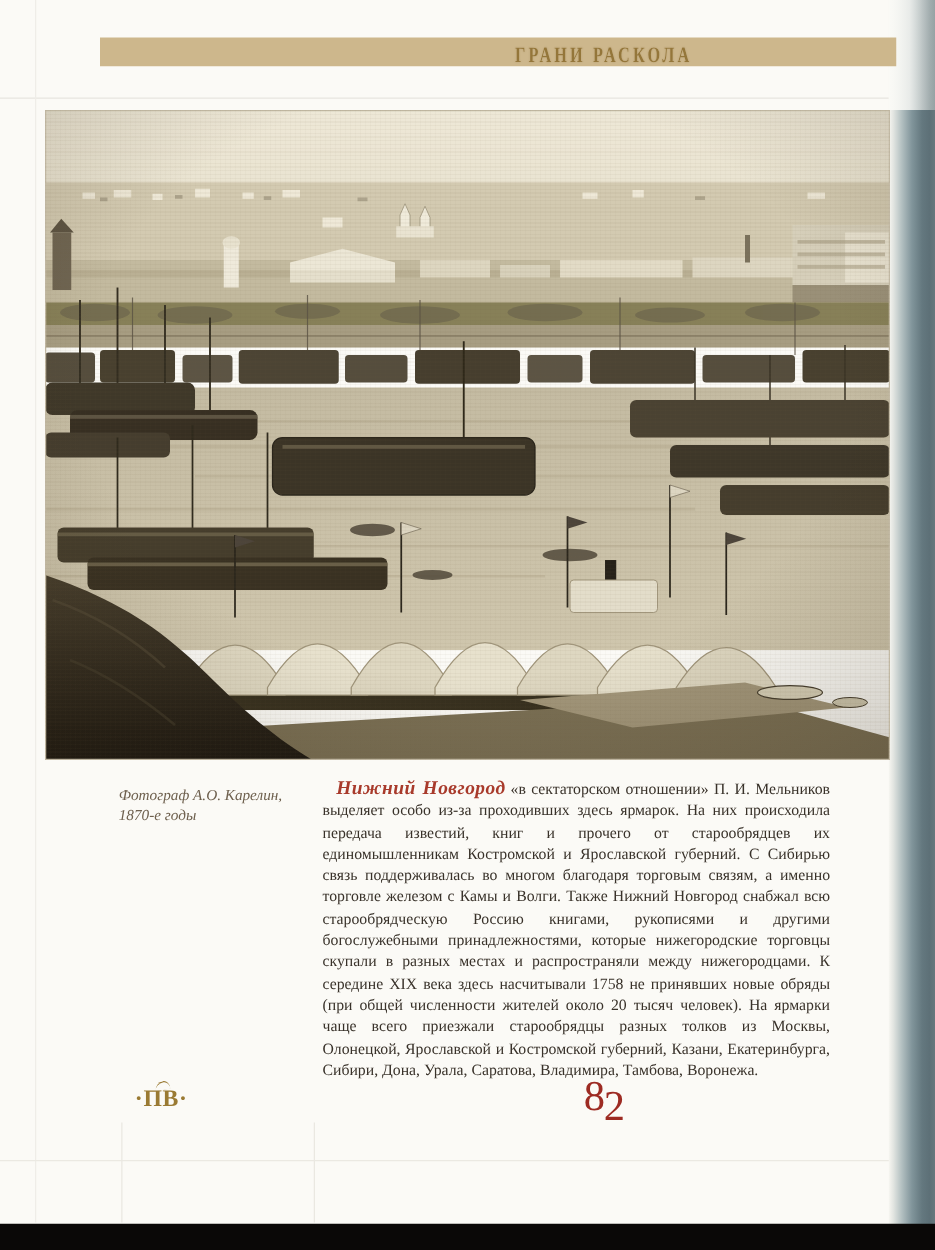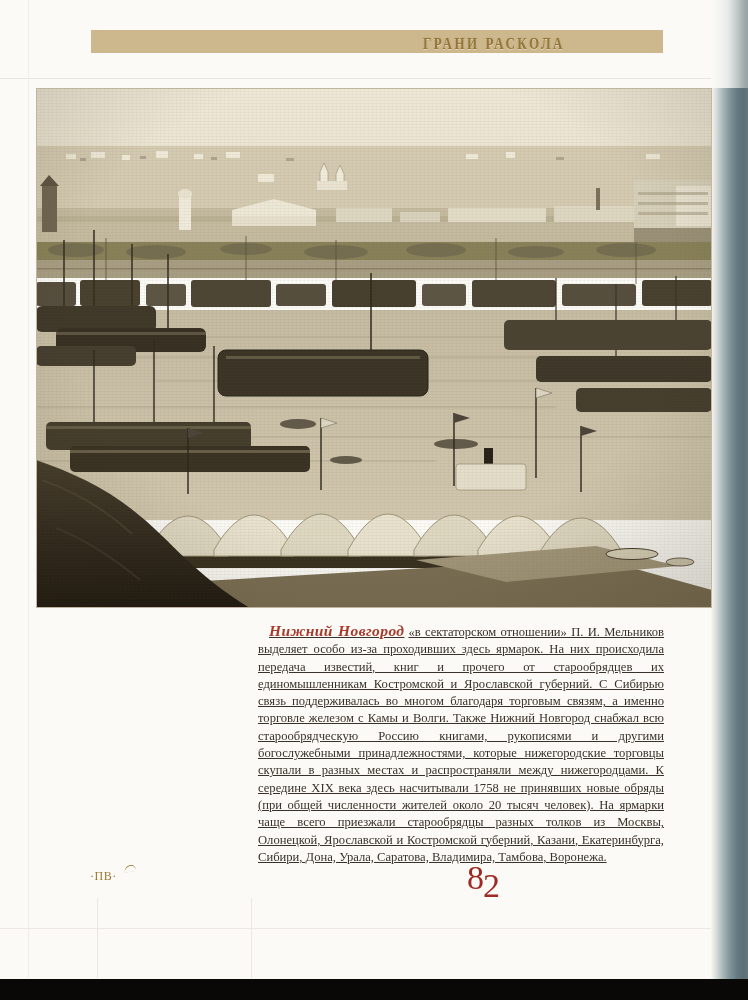--- a/index.html
+++ b/index.html
@@ -27,21 +27,21 @@
     right:0;top:0;width:37px;height:980px;
     background:linear-gradient(90deg,#f7f6f1 0%,#e2e5e1 10%,#b3c0c1 28%,#81959b 50%,#64787f 72%,#5d7077 88%,#67787d 100%);
   }
   .edge-strip-top{
     right:0;top:0;width:37px;height:88px;
     background:linear-gradient(90deg,rgba(250,250,246,1) 0%,rgba(242,243,240,.9) 45%,rgba(208,214,211,.45) 100%);
   }
   .scanner-band{left:0;bottom:0;width:748px;height:21px;background:#0a0807;}
 
   .header-band{
-    position:absolute;left:91px;top:30px;width:572px;height:23px;
+    position:absolute;left:80px;top:30px;width:637px;height:23px;
     background:var(--band-tan);
   }
   .header-title{
     position:absolute;left:332px;top:3px;
     font-family:"Liberation Serif",serif;font-weight:700;font-size:13px;
     letter-spacing:2.5px;color:var(--band-text);
     transform:scaleY(1.35);transform-origin:top left;
     text-shadow:0 .5px 0 rgba(255,245,220,.5), 0 0 1px rgba(120,90,40,.35);
     white-space:nowrap;
   }
@@ -65,29 +65,29 @@
   .caption-credit{
     margin-top:3px;font-style:italic;font-size:12.2px;line-height:15.5px;
     color:var(--credit-brown);
   }
 
   .article{
     position:absolute;left:258px;top:622px;width:406px;
     font-size:12.6px;line-height:17.3px;color:var(--body-text);
     text-align:justify;
   }
-  .article p{margin:0;text-indent:11px;text-decoration:underline;}
+  .article p{margin:0;text-indent:11px;}
   .article .lead{
     color:var(--heading-red);font-weight:700;font-size:15.5px;
     letter-spacing:.4px;margin-right:4px;font-style:italic;
   }
 
   .monogram{
-    position:absolute;left:90px;top:869px;width:60px;text-align:left;
-    color:var(--monogram-gold);font-weight:400;font-size:12px;
+    position:absolute;left:90px;top:869px;width:60px;text-align:right;
+    color:var(--monogram-gold);font-weight:700;font-size:19px;
     letter-spacing:.5px;
   }
   .titlo{
     position:absolute;left:34px;top:-4px;width:12px;height:6px;
     border-top:1.6px solid var(--monogram-gold);
     border-radius:60% 40% 0 0/100% 100% 0 0;
     transform:rotate(-10deg);
   }
   .page-number{
     position:absolute;left:448px;top:862px;width:70px;
@@ -315,20 +315,21 @@
     <path d="M6,392 C40,404 70,422 96,446" stroke="#584e3a" stroke-width="2" fill="none" opacity=".5"></path>
     <path d="M20,440 C50,452 80,472 104,492" stroke="#4a4130" stroke-width="2" fill="none" opacity=".5"></path>
   </g>
 
   <rect x="0" y="0" width="676" height="520" fill="url(#vig)"></rect>
 </svg>
 <div class="photo-grain"></div>
 </div>
 
 <div class="caption">
+  <div class="caption-credit">Фотограф А.О. Карелин, 1870-е годы</div>
 </div>
 
 <div class="article">
   <p><span class="lead">Нижний Новгород</span><span>«в сектаторском отношении» П. И. Мельников выделяет особо из-за проходивших здесь ярмарок. На них происходила передача известий, книг и прочего от старообрядцев их единомышленникам Костромской и Ярославской губерний. С Сибирью связь поддерживалась во многом благодаря торговым связям, а именно торговле железом с Камы и Волги. Также Нижний Новгород снабжал всю старообрядческую Россию книгами, рукописями и другими богослужебными принадлежностями, которые нижегородские торговцы скупали в разных местах и распространяли между нижегородцами. К середине XIX века здесь насчитывали 1758 не принявших новые обряды (при общей численности жителей около 20 тысяч человек). На ярмарки чаще всего приезжали старообрядцы разных толков из Москвы, Олонецкой, Ярославской и Костромской губерний, Казани, Екатеринбурга, Сибири, Дона, Урала, Саратова, Владимира, Тамбова, Воронежа.</span></p>
 </div>
 
 <div class="monogram">
   <span>·ПВ·</span>
   <div class="titlo"></div>
 </div>

